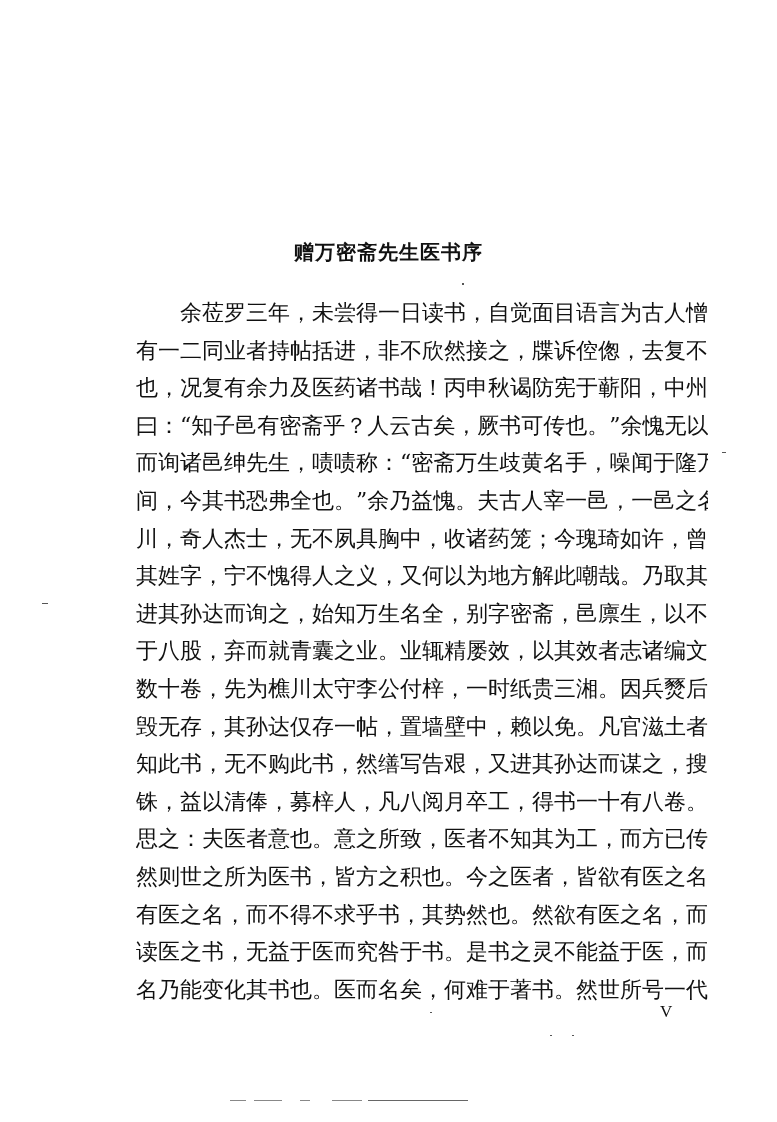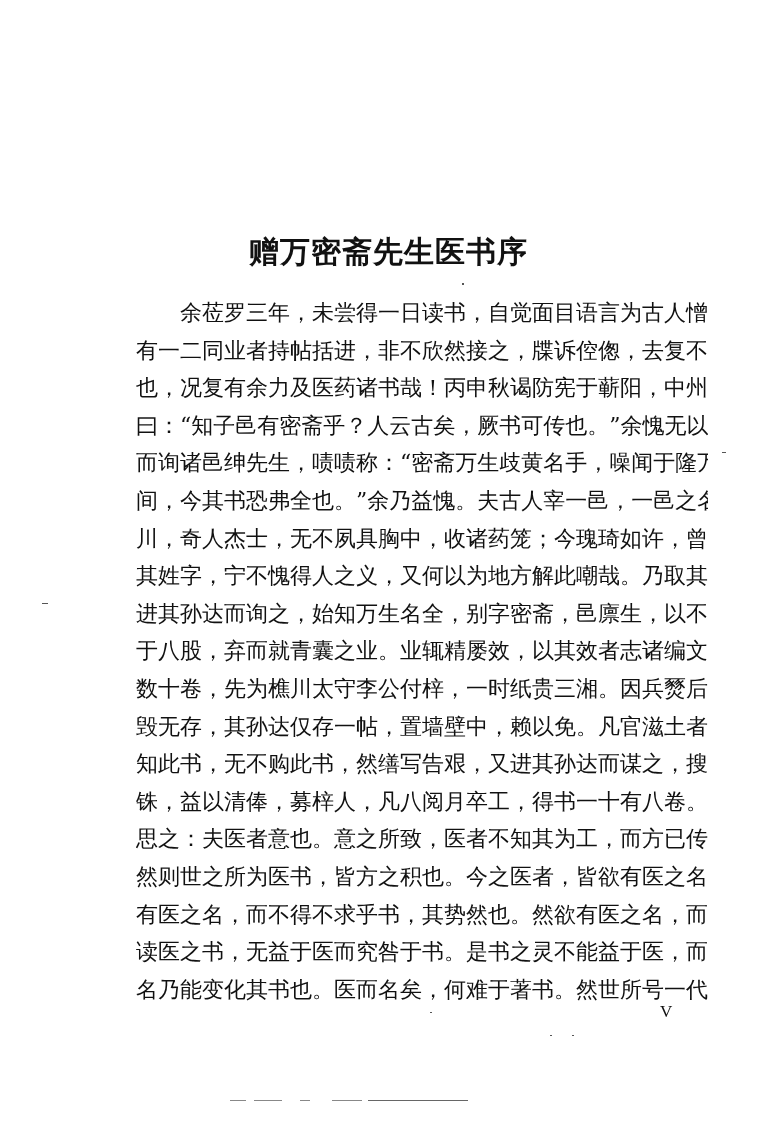--- a/index.html
+++ b/index.html
@@ -1,19 +1,19 @@
 <!DOCTYPE html>
 <html><head>
 <meta charset="utf-8">
 <style>
   html, body { margin:0; padding:0; background:#ffffff; }
   body { width:777px; height:1122px; position:relative; overflow:hidden;
          font-family:"DejaVu Serif", "Liberation Serif", serif; color:#111; }
   .title { position:absolute; left:0; width:777px; top:232px; text-align:center;
-           font-size:30px; font-weight:bold; letter-spacing:1px; line-height:40px; }
+           font-size:20px; font-weight:bold; letter-spacing:1px; line-height:40px; }
   .body { position:absolute; left:136px; top:294px; width:572px; }
   .line { height:37.6px; line-height:37.6px; font-size:22px; white-space:nowrap;
           text-align:justify; text-align-last:justify; overflow:hidden; }
   .line.first { padding-left:44px; }
   .line.last { text-align-last:justify; }
   .pagenum { position:absolute; left:660px; top:1002px; font-size:17px;
              font-family:"Liberation Serif", serif; }
   .speck { position:absolute; background:#555; }
   .footer-rule { position:absolute; top:1100px; height:1px; background:#888; }
 </style>

